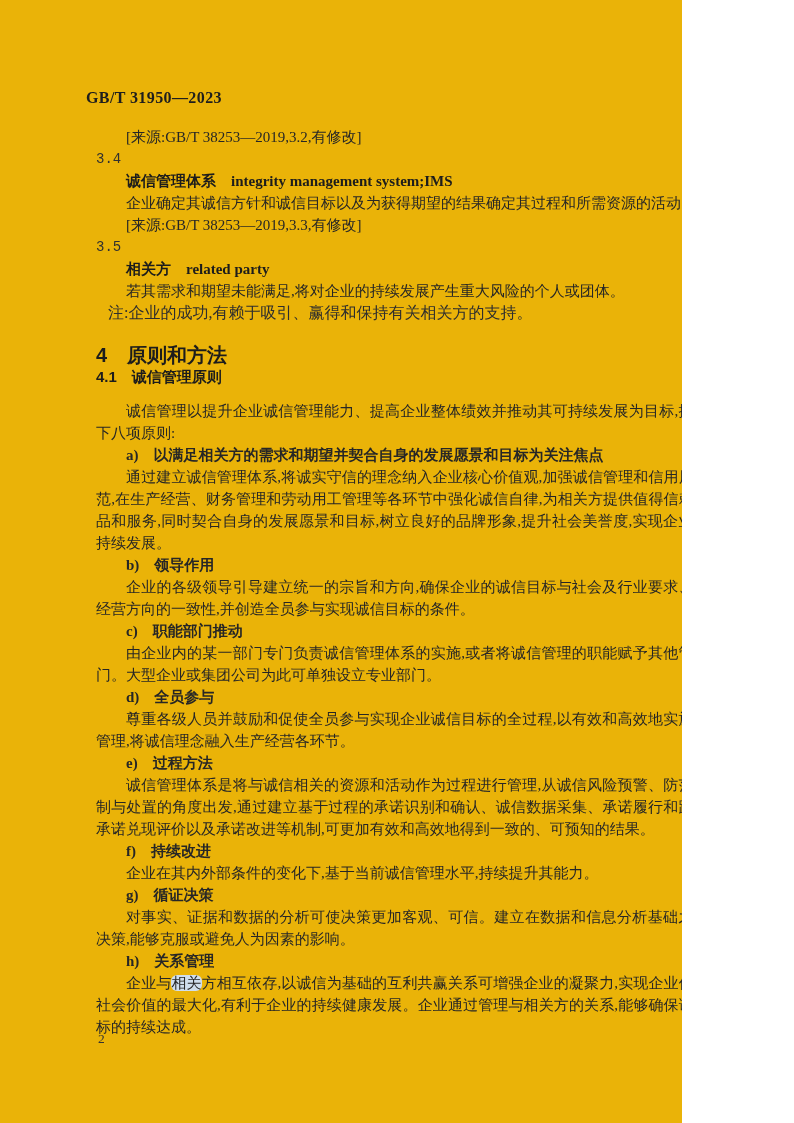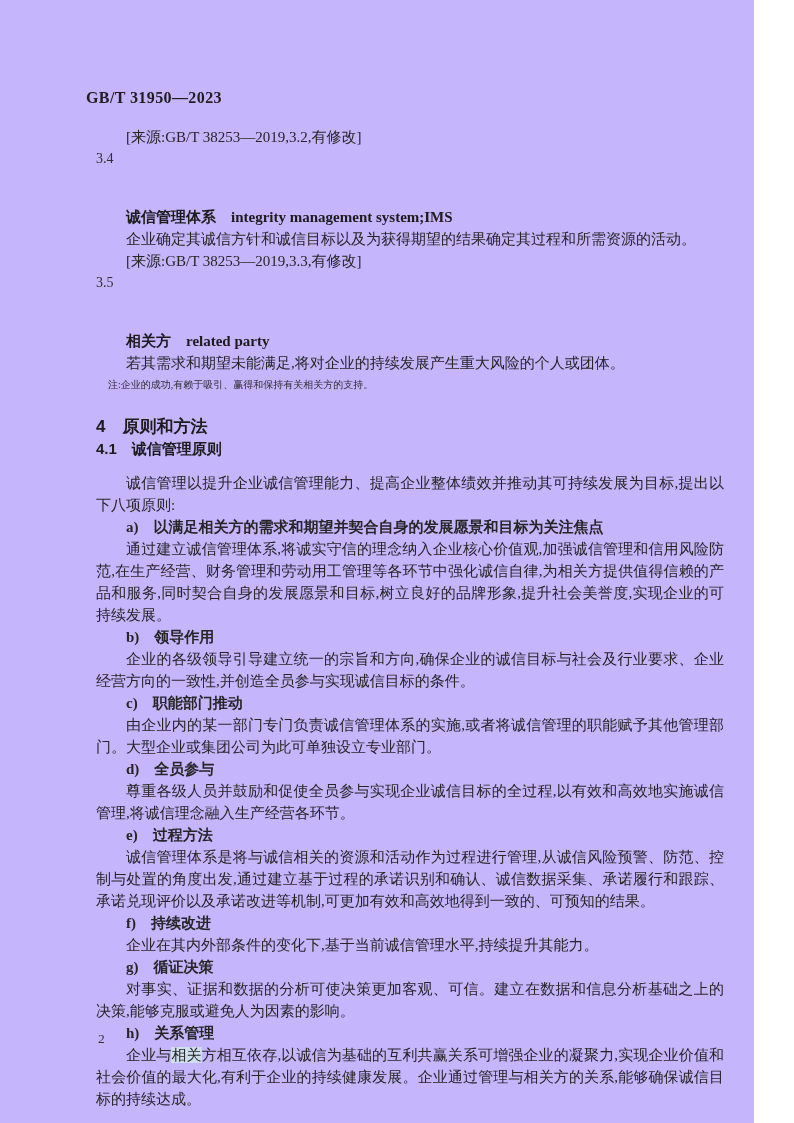--- a/index.html
+++ b/index.html
@@ -2,23 +2,23 @@
 <html><head>
 <meta charset="utf-8">
 <style>
   html, body {
     margin: 0;
     padding: 0;
     background: #ffffff;
   }
   .page {
     position: relative;
-    width: 754px;
+    width: 682px;
     height: 1123px;
-    background: #c4b5fd;
+    background: #eab308;
     overflow: hidden;
     font-family: "Liberation Serif", "DejaVu Serif", serif;
     color: #262626;
   }
   .std-header {
     position: absolute;
     left: 86px;
     top: 89px;
     font-size: 16px;
     font-weight: 700;
@@ -32,58 +32,58 @@
     top: 126px;
     width: 628px;
     font-size: 15px;
     line-height: 22px;
     text-align: justify;
     white-space: pre-wrap;
   }
   .blk { margin: 0; }
   .blk.source { text-indent: 2em; }
   .blk.clause {
-    font-family: Liberation Serif, serif;
+    font-family: Liberation Mono, monospace;
     font-size: 14px;
     color: #303030;
   }
   .blk.term {
     text-indent: 2em;
     font-weight: 700;
     color: #1c1c1c;
-    margin-top: 36px;
   }
   .blk.definition { text-indent: 2em; }
   .blk.note {
-    font-size: 10px;
+    font-size: 16px;
     line-height: 21px;
     padding-left: 12px;
     color: #2e2e2e;
   }
   .blk.heading1 {
     font-family: "Liberation Sans", "DejaVu Sans", sans-serif;
     font-weight: 700;
-    font-size: 17px;
+    font-size: 20px;
     color: #1c1c1c;
     margin-top: 21px;
     text-align: left;
   }
   .blk.heading2 {
     font-family: "Liberation Sans", "DejaVu Sans", sans-serif;
     font-weight: 700;
     font-size: 15px;
     color: #1c1c1c;
     margin-top: 0;
     margin-bottom: 12px;
     text-align: left;
   }
   .blk.para { text-indent: 2em; }
   .blk.list { text-indent: 2em; font-weight: bold; }
   .hl {
     background: #cfdeed;
+    border-radius: 6px;
   }
   .page-number {
     position: absolute;
     left: 98px;
     top: 1031px;
     font-size: 13.5px;
     color: #333333;
     font-family: "Liberation Serif", "DejaVu Serif", serif;
   }
 </style>

